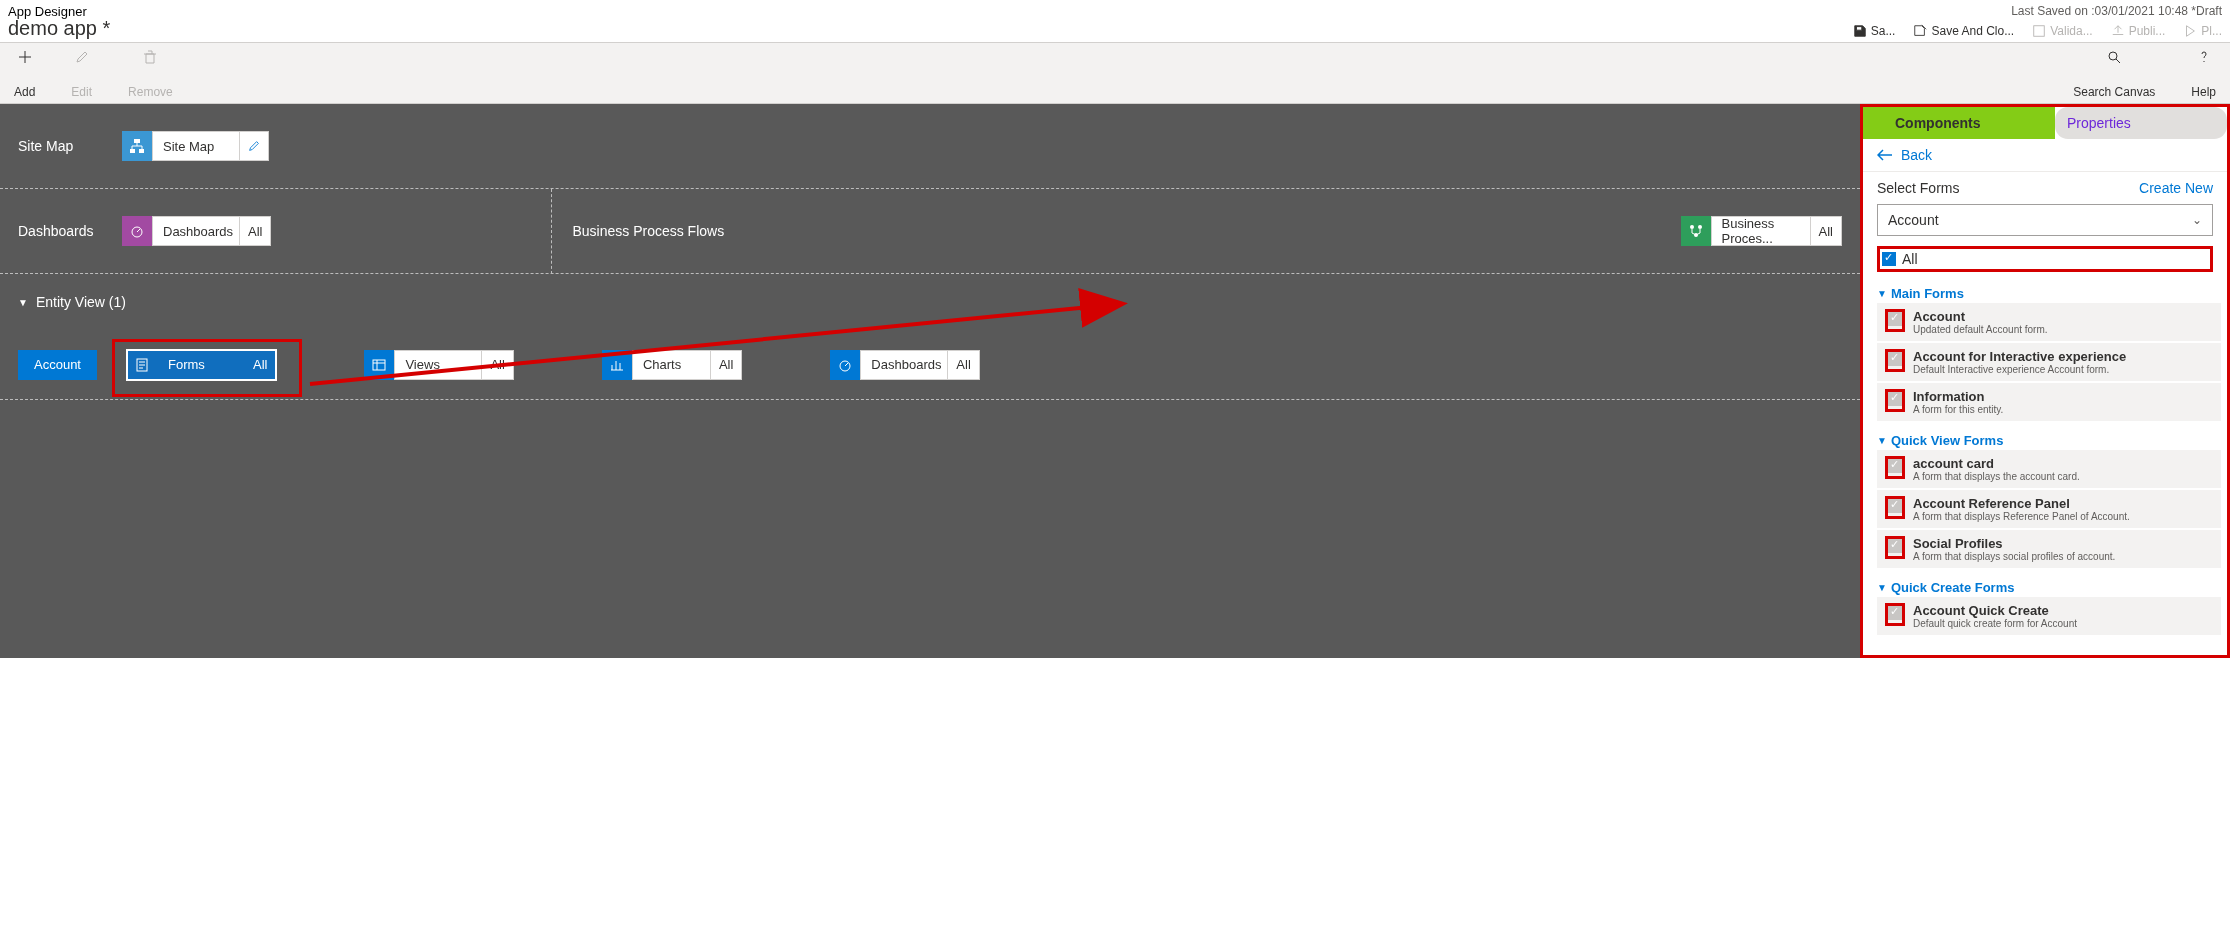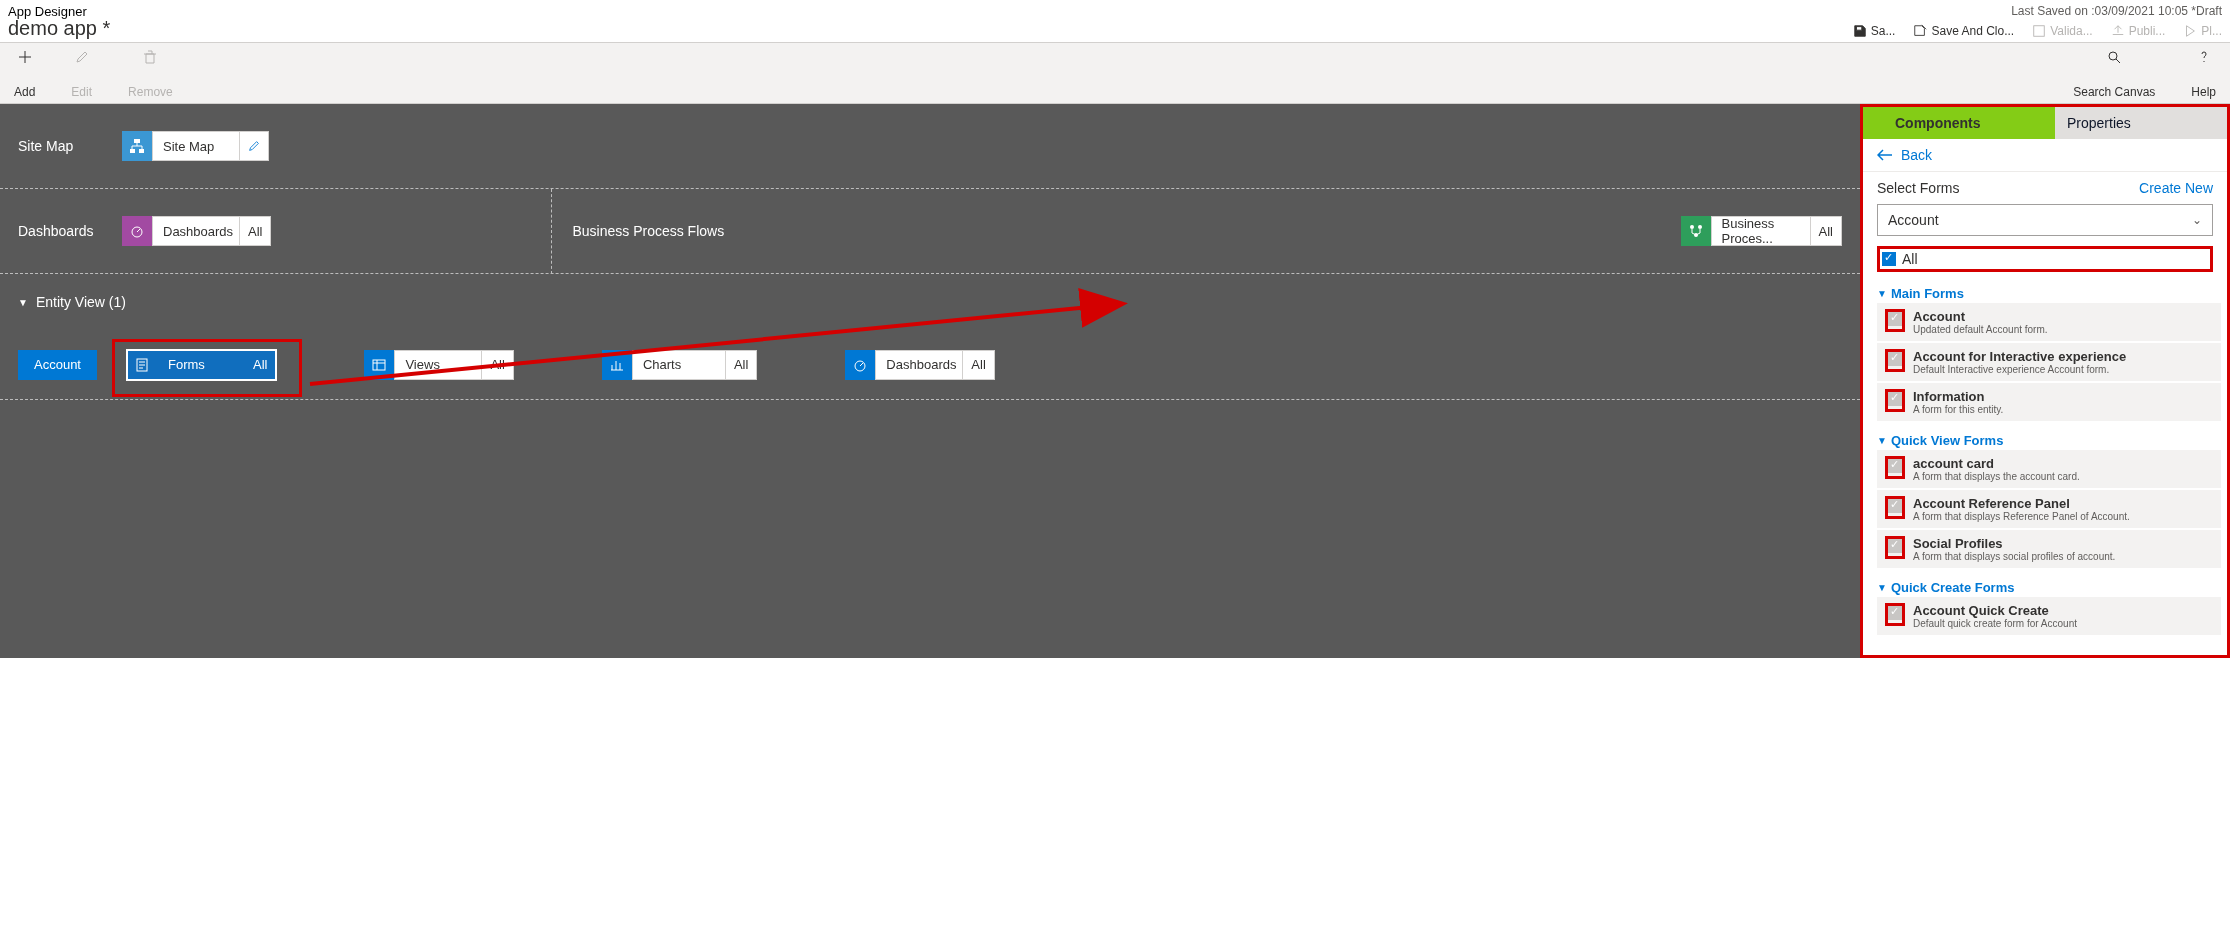--- a/index.html
+++ b/index.html
@@ -43,21 +43,21 @@
   .tile-group { display:flex; align-items:center; margin-right:88px;}
   .tile-group.sel { outline:2px solid #fff; outline-offset:-1px; }
 
   .red-box { position:absolute; border:3px solid #d40000; pointer-events:none; }
   .arrow-svg { position:absolute; pointer-events:none; }
 
   .panel { width:370px; background:#fff; border:3px solid #d40000; display:flex; flex-direction:column; }
   .tabs { display:flex; }
   .tab { flex:1; padding:8px 12px; font-size:14px; cursor:pointer; }
   .tab.active { font-weight:600; background:#84cc16;padding-left:32px; }
-  .tab.inactive { background:#e1dfdd; color:#0f172a; }
+  .tab.inactive { background:#e1dfdd; color:#6d28d9;border-radius:13px; }
   .back-row { padding:8px 14px; border-bottom:1px solid #edebe9; }
   .back-link { color:#0078d4; display:flex; align-items:center; gap:8px; cursor:pointer; font-size:14px;}
   .sf-row { display:flex; justify-content:space-between; padding:8px 14px 4px; font-size:14px; }
   .create-new { color:#0078d4; cursor:pointer; }
   .dd { margin:4px 14px 10px; border:1px solid #a19f9d; height:32px; display:flex; align-items:center; justify-content:space-between; padding:0 10px; cursor:pointer; }
   .check-all { margin:0 14px 8px; display:inline-flex; align-items:center; gap:6px; border:3px solid #d40000; padding:2px 6px 2px 2px;}
   .chk { width:14px; height:14px; border:1px solid #323130; display:inline-block; position:relative;}
   .chk.on { background:#0078d4; border-color:#0078d4;}
   .chk.on::after { content:"✓"; color:#fff; font-size:11px; position:absolute; top:-2px; left:1px;}
   .chk.grey { background:#c8c6c4; border-color:#c8c6c4;}
@@ -74,21 +74,21 @@
 </style>
 </head>
 <body>
 
 <div class="header">
   <div class="hdr-left">
     <div class="title-sm">App Designer</div>
     <div class="title-lg">demo app *</div>
   </div>
   <div class="hdr-right">
-    <div class="status">Last Saved on :03/09/2021 10:05 *Draft</div>
+    <div class="status">Last Saved on :03/01/2021 10:48 *Draft</div>
     <div class="cmd-row">
       <div class="cmd-btn">
         <svg viewBox="0 0 16 16">
             <path fill="currentColor" d="M2 2h9l3 3v9H2z M4 3v4h6V3z M5 10h6v3H5z" stroke="currentColor"></path>
           </svg>
         <span>Sa...</span>
       </div>
       <div class="cmd-btn">
         <svg viewBox="0 0 16 16">
             <path stroke="currentColor" fill="none" d="M2 2h8l3 3v8H2z M10 1l5 5"></path>
@@ -243,21 +243,21 @@
         <div class="tile-body" style="width:88px">Views</div>
         <div class="tile-pill">All</div>
       </div>
 
       <div class="tile-group">
         <div class="tile-icon" style="background:#0078d4">
           <svg width="16" height="16" viewBox="0 0 16 16">
               <path d="M3 13V8M7 13V4M11 13V6M2 13h12" stroke="#fff"></path>
             </svg>
         </div>
-        <div class="tile-body" style="width:94px">Charts</div>
+        <div class="tile-body" style="width:79px">Charts</div>
         <div class="tile-pill">All</div>
       </div>
 
       <div class="tile-group" style="margin-right:0">
         <div class="tile-icon" style="background:#0078d4">
           <svg width="16" height="16" viewBox="0 0 16 16">
               <circle cx="8" cy="9" r="5" fill="none" stroke="#fff"></circle>
               <path d="M8 9l3-3" stroke="#fff"></path>
             </svg>
         </div>

